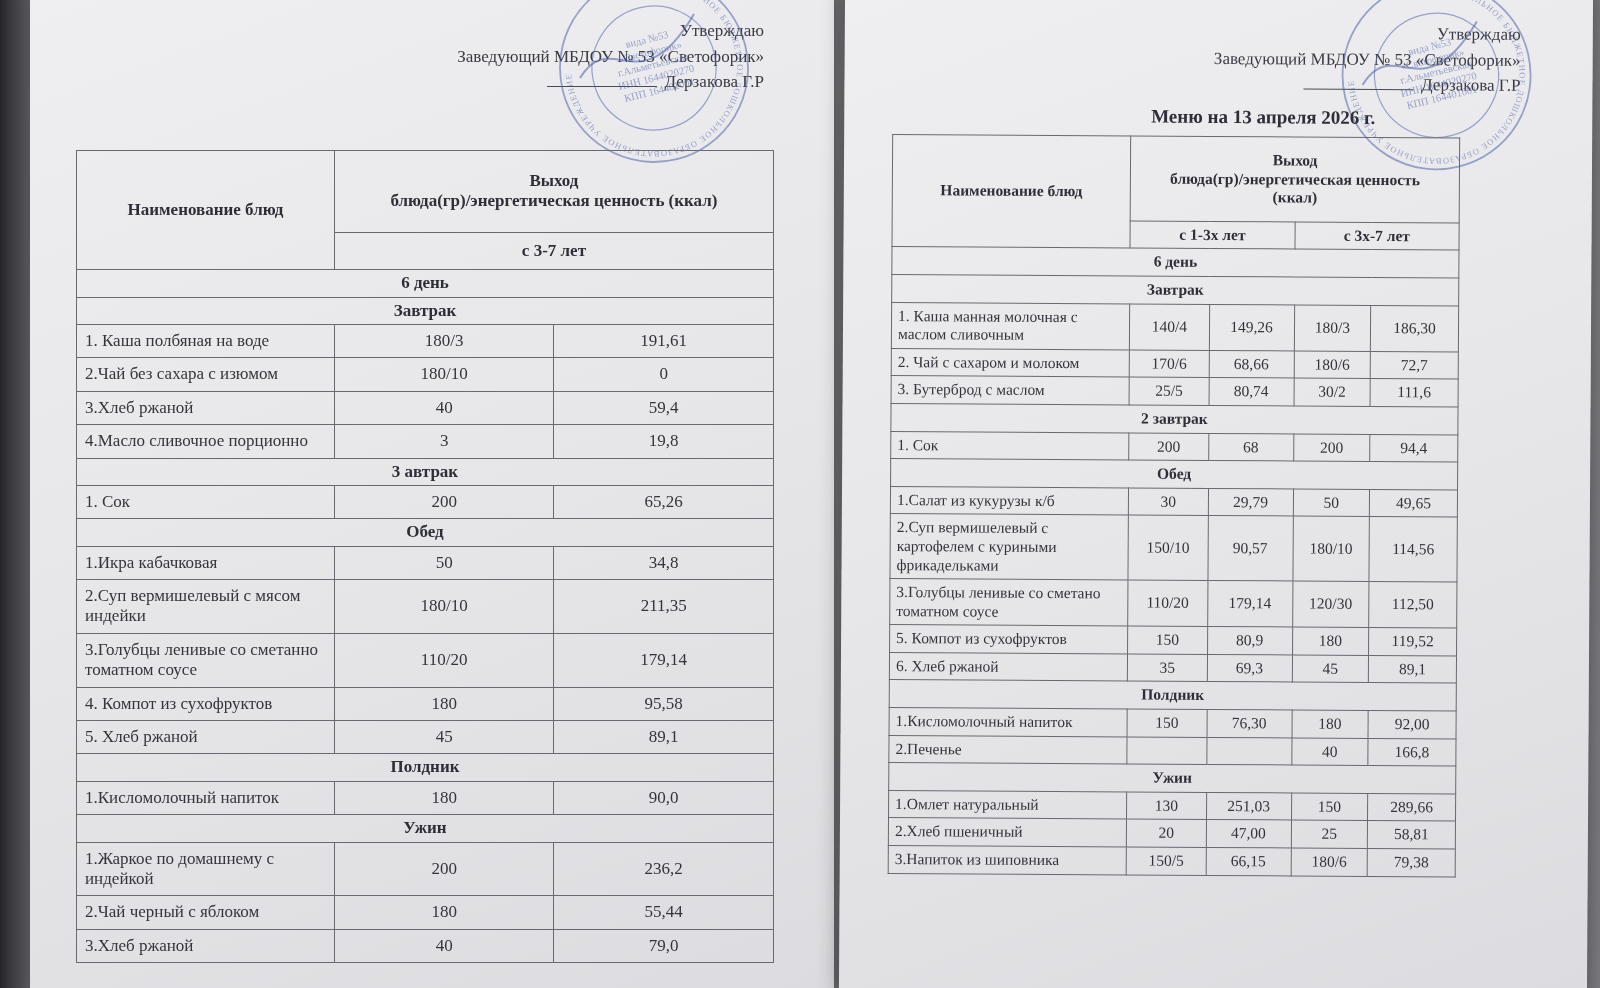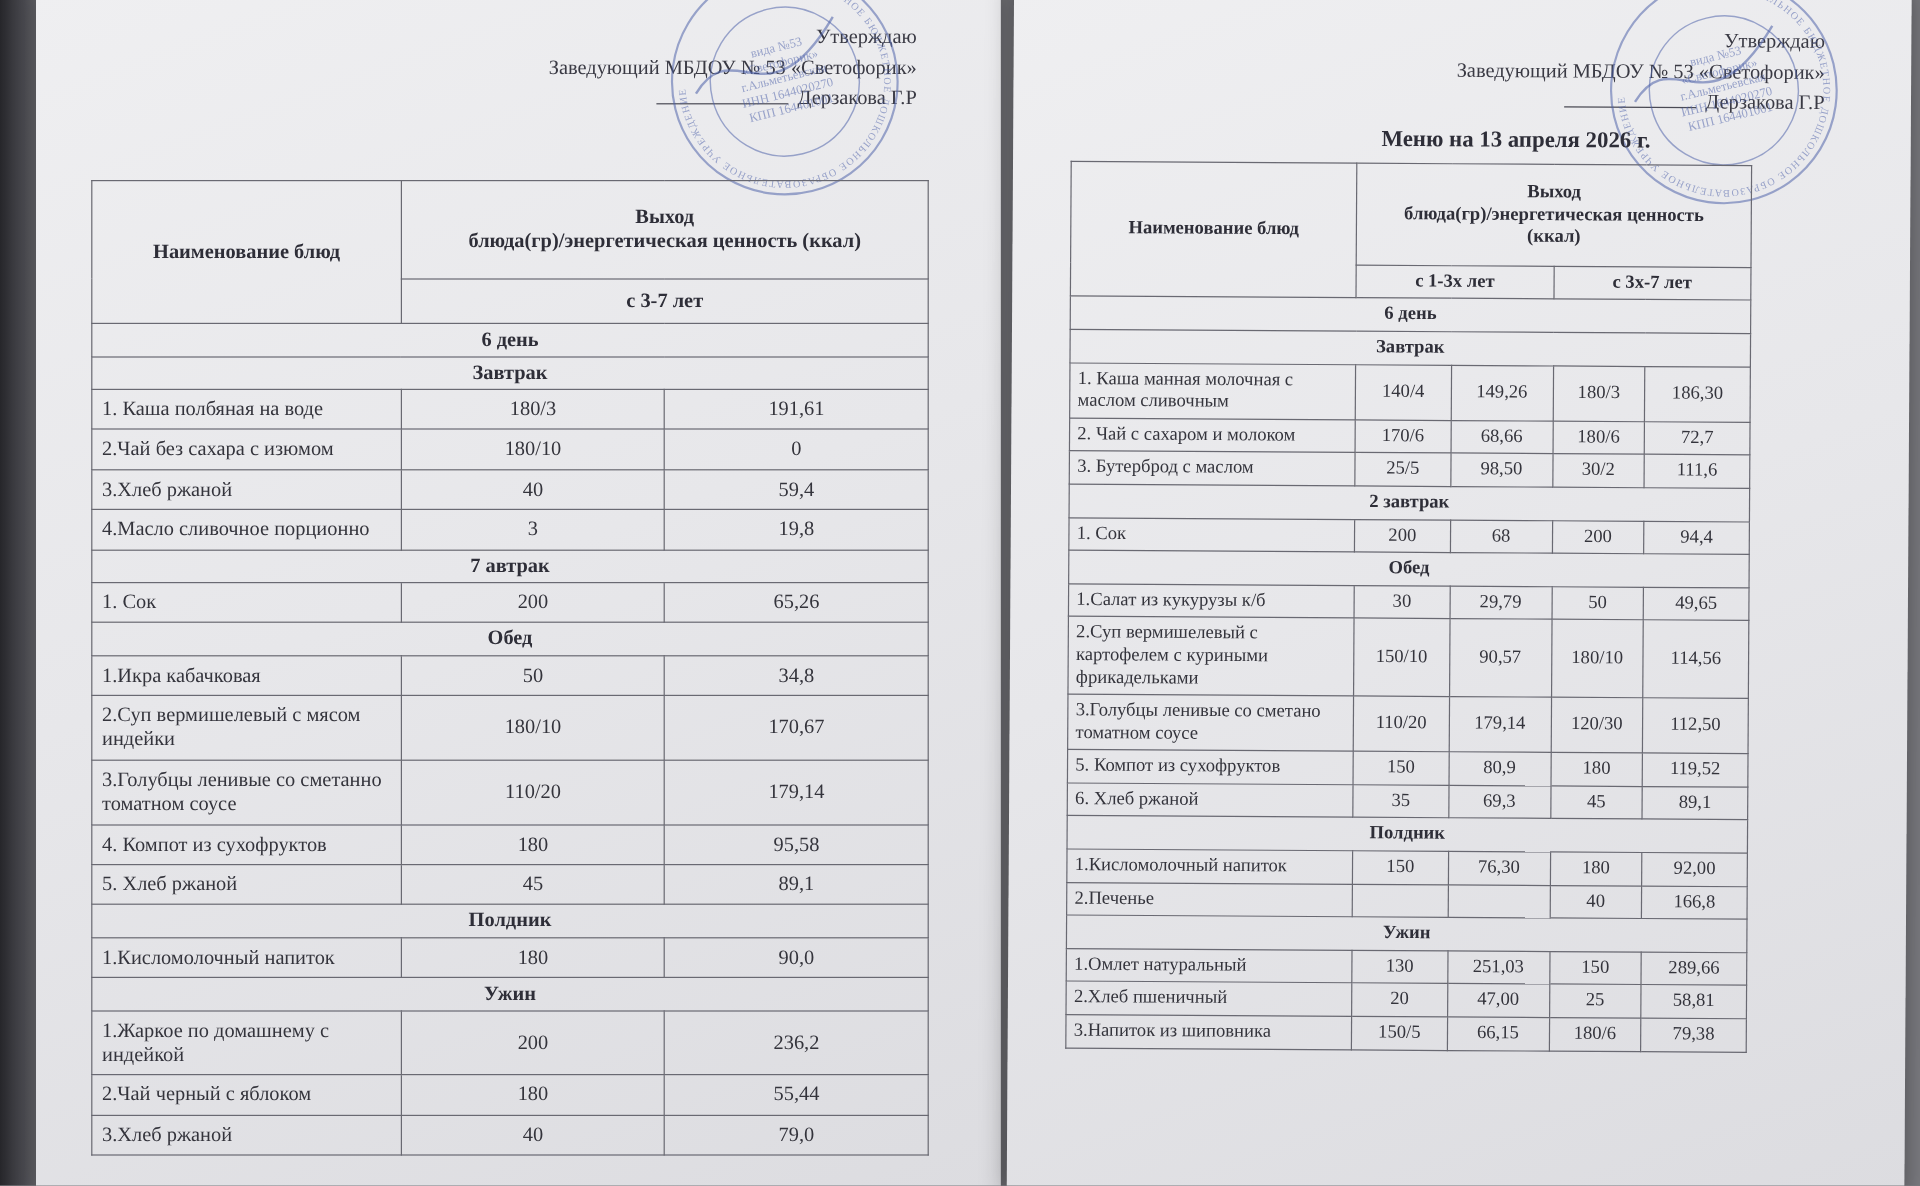--- a/index.html
+++ b/index.html
@@ -119,39 +119,39 @@
             <td class="nm">3.Хлеб ржаной</td>
             <td class="val">40</td>
             <td class="val">59,4</td>
           </tr>
           <tr>
             <td class="nm">4.Масло сливочное порционно</td>
             <td class="val">3</td>
             <td class="val">19,8</td>
           </tr>
           <tr>
-            <td class="sec" colspan="3">7  автрак</td>
+            <td class="sec" colspan="3">3  автрак</td>
           </tr>
           <tr>
             <td class="nm">1. Сок</td>
             <td class="val">200</td>
             <td class="val">65,26</td>
           </tr>
           <tr>
             <td class="sec" colspan="3">Обед</td>
           </tr>
           <tr>
             <td class="nm">1.Икра кабачковая</td>
             <td class="val">50</td>
             <td class="val">34,8</td>
           </tr>
           <tr>
             <td class="nm">2.Суп вермишелевый с мясом индейки</td>
             <td class="val">180/10</td>
-            <td class="val">170,67</td>
+            <td class="val">211,35</td>
           </tr>
           <tr>
             <td class="nm">3.Голубцы ленивые со сметанно томатном соусе</td>
             <td class="val">110/20</td>
             <td class="val">179,14</td>
           </tr>
           <tr>
             <td class="nm">4. Компот из сухофруктов</td>
             <td class="val">180</td>
             <td class="val">95,58</td>
@@ -255,21 +255,21 @@
           <tr>
             <td class="nm">2. Чай с сахаром и молоком</td>
             <td class="val">170/6</td>
             <td class="val">68,66</td>
             <td class="val">180/6</td>
             <td class="val">72,7</td>
           </tr>
           <tr>
             <td class="nm">3. Бутерброд с маслом</td>
             <td class="val">25/5</td>
-            <td class="val">98,50</td>
+            <td class="val">80,74</td>
             <td class="val">30/2</td>
             <td class="val">111,6</td>
           </tr>
           <tr>
             <td class="sec" colspan="5">2 завтрак</td>
           </tr>
           <tr>
             <td class="nm">1. Сок</td>
             <td class="val">200</td>
             <td class="val">68</td>

